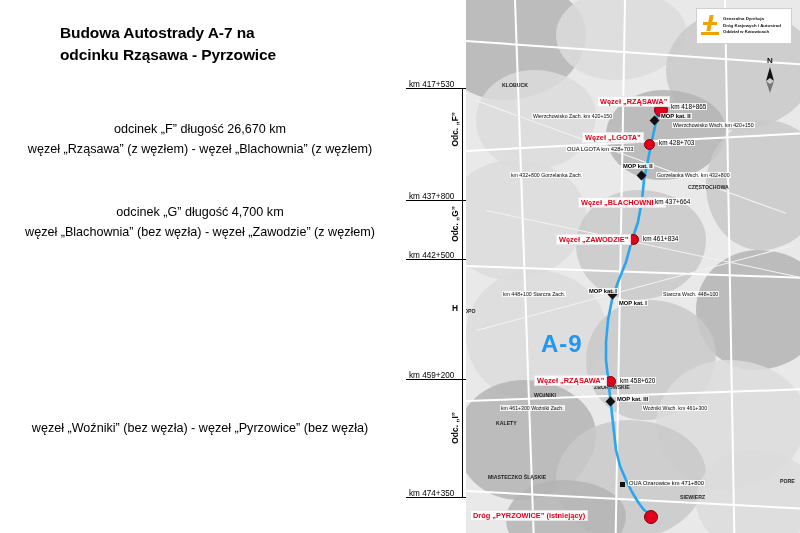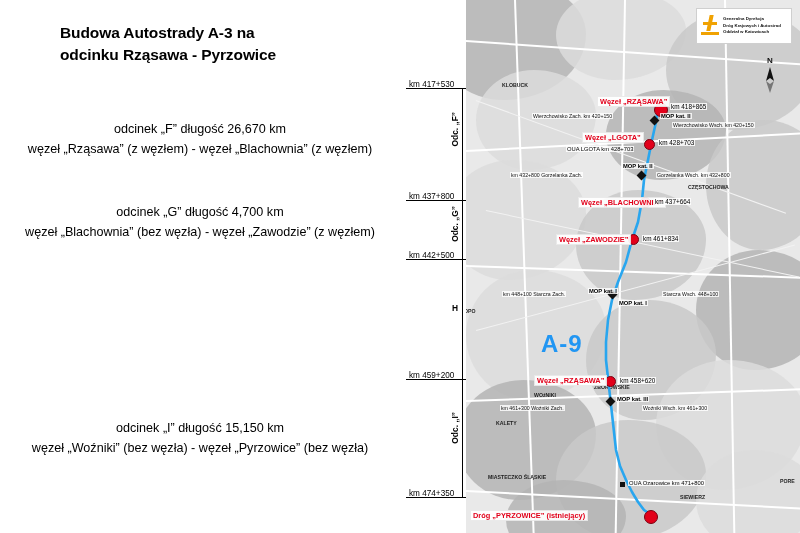--- a/index.html
+++ b/index.html
@@ -264,37 +264,36 @@
   }
 </style>
 </head>
 <body>
 
 <div id="root">
 
   <div id="left-panel">
 
     <div id="title">
-      <span>Budowa Autostrady A-3 na</span><br>
+      <span>Budowa Autostrady A-7 na</span><br>
       <span>odcinku Rząsawa - Pyrzowice</span>
     </div>
 
     <div class="seg-block" style="top:120px;">
       <span class="l1">odcinek „F” długość 26,670 km</span>
       <span class="l2">węzeł „Rząsawa” (z węzłem) - węzeł „Blachownia” (z węzłem)</span>
     </div>
 
     <div class="seg-block" style="top:203px;">
       <span class="l1">odcinek „G” długość 4,700 km</span>
       <span class="l2">węzeł „Blachownia” (bez węzła) - węzeł „Zawodzie” (z węzłem)</span>
     </div>
 
 
     <div class="seg-block" style="top:419px;">
-      <span class="l1">odcinek „I” długość 15,150 km</span>
       <span class="l2">węzeł „Woźniki” (bez węzła) - węzeł „Pyrzowice” (bez węzła)</span>
     </div>
   </div>
 
   <div id="scale-col">
 
     <div class="vline" style="top:88px; height:112px;"></div>
     <div class="vline" style="top:200px; height:59px;"></div>
     <div class="vline" style="top:259px; height:120px;"></div>
     <div class="vline" style="top:379px; height:118px;"></div>

